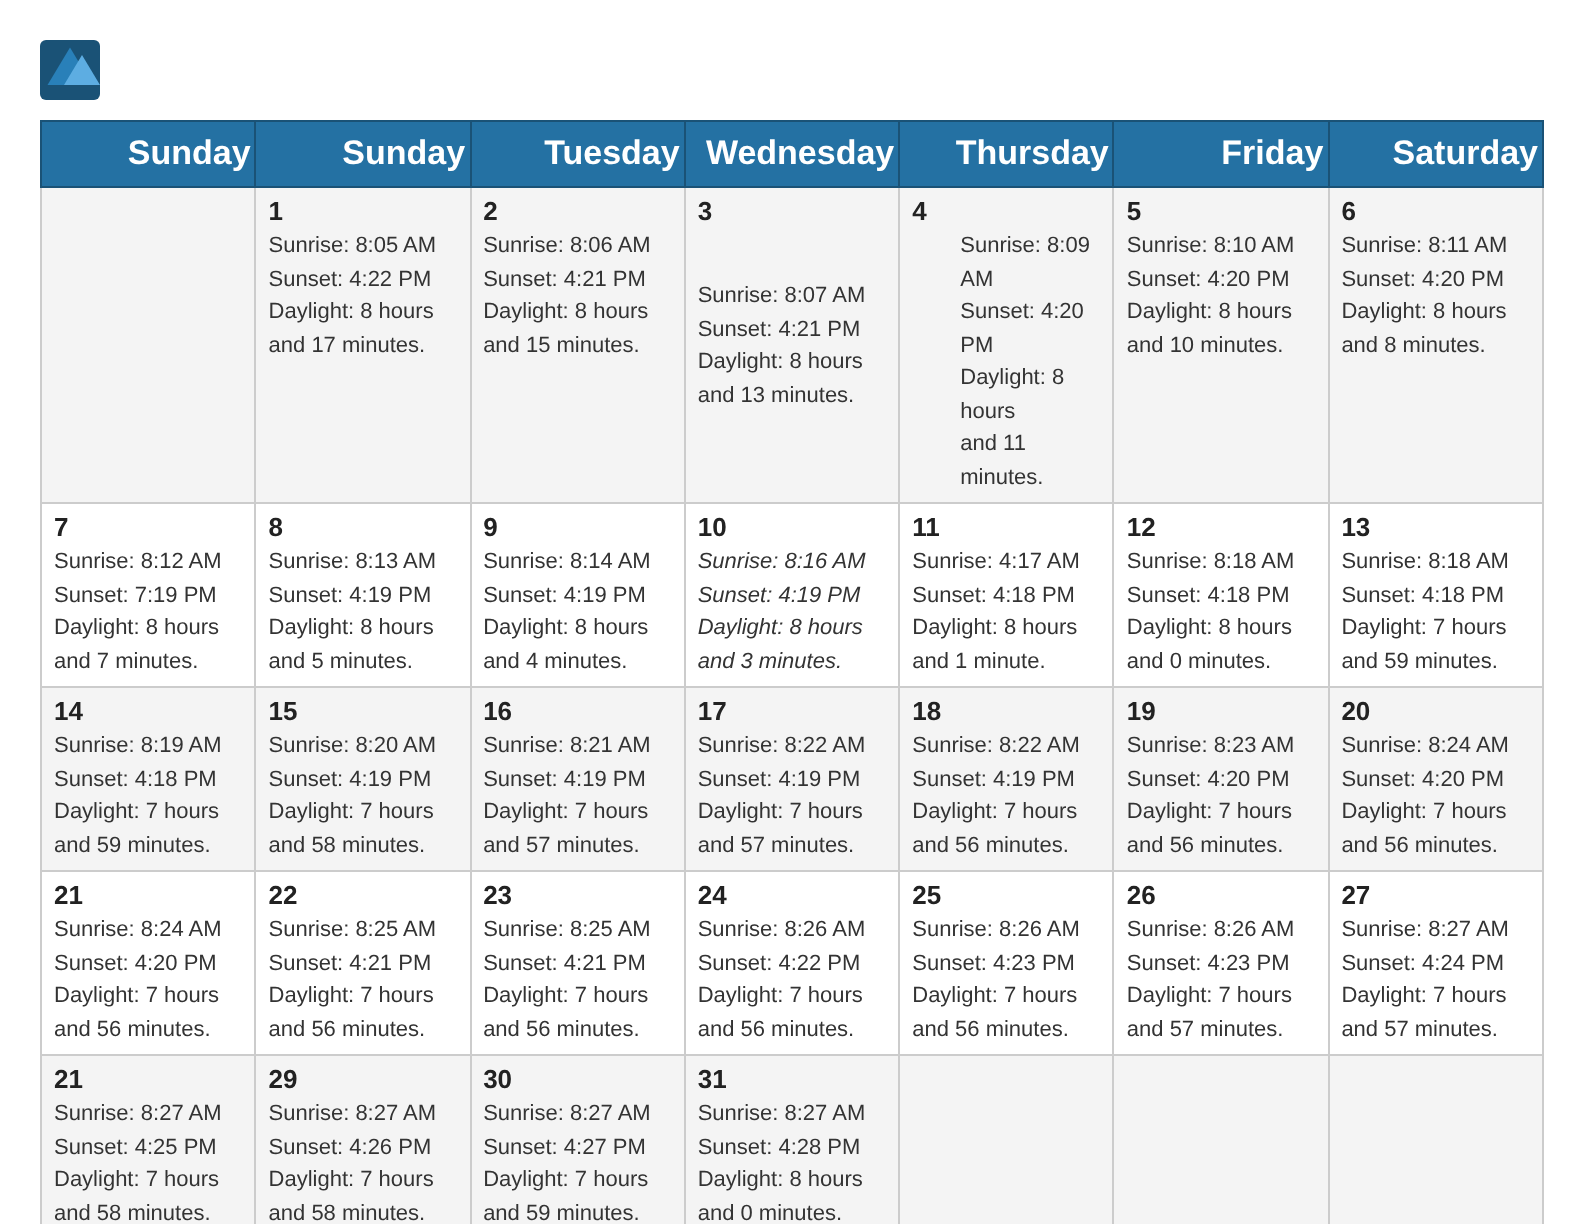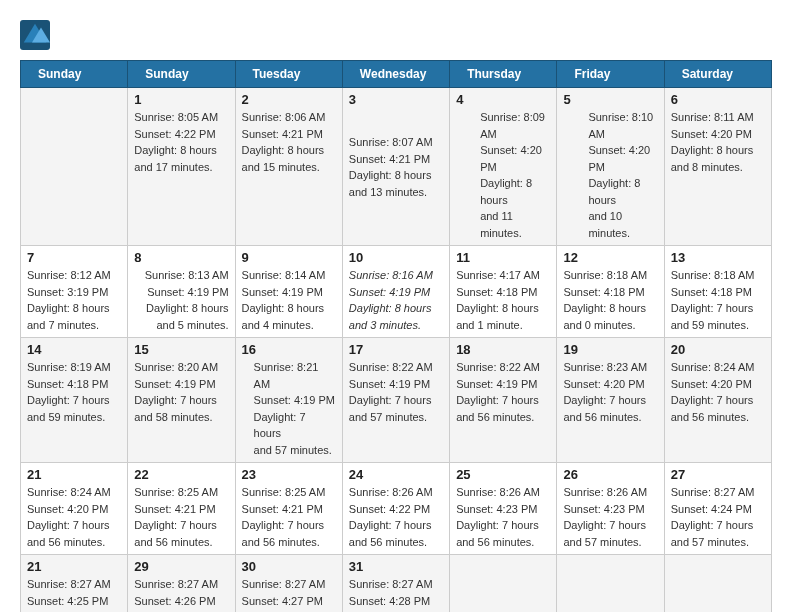--- a/index.html
+++ b/index.html
@@ -46,23 +46,23 @@
       color: #444;
     }
     table {
       width: 100%;
       border-collapse: collapse;
       table-layout: fixed;
     }
     thead tr th {
       background-color: #2471a3;
       color: #fff;
-      text-align: left;
-      padding: 6px 17px;
-      font-size: 12px;
+      text-align: right;
+      padding: 6px 2px;
+      font-size: 17px;
       font-weight: bold;
       border: 1px solid #1a5276;
     }
     tbody tr td {
       vertical-align: top;
       border: 1px solid #ccc;
       padding: 4px 6px;
       font-size: 11px;
       color: #333;
       min-height: 80px;
@@ -143,44 +143,44 @@
         </td>
         <td>
           <span class="day-num">4</span>
           <div class="day-info" style="white-space: pre-line; margin-left: 24px;">Sunrise: 8:09 AM
 Sunset: 4:20 PM
 Daylight: 8 hours
 and 11 minutes.</div>
         </td>
         <td>
           <span class="day-num">5</span>
-          <div class="day-info" style="white-space: pre-line; margin-left: 25px;">Sunrise: 8:10 AM
+          <div class="day-info" style="white-space: pre-line;">Sunrise: 8:10 AM
 Sunset: 4:20 PM
 Daylight: 8 hours
 and 10 minutes.</div>
         </td>
         <td>
           <span class="day-num">6</span>
           <div class="day-info" style="white-space: pre-line;">Sunrise: 8:11 AM
 Sunset: 4:20 PM
 Daylight: 8 hours
 and 8 minutes.</div>
         </td>
       </tr>
       <tr>
         <td>
           <span class="day-num">7</span>
           <div class="day-info" style="white-space: pre-line;">Sunrise: 8:12 AM
-Sunset: 3:19 PM
+Sunset: 7:19 PM
 Daylight: 8 hours
 and 7 minutes.</div>
         </td>
         <td>
           <span class="day-num">8</span>
-          <div class="day-info" style="white-space: pre-line; text-align: right;">Sunrise: 8:13 AM
+          <div class="day-info" style="white-space: pre-line;">Sunrise: 8:13 AM
 Sunset: 4:19 PM
 Daylight: 8 hours
 and 5 minutes.</div>
         </td>
         <td>
           <span class="day-num">9</span>
           <div class="day-info" style="white-space: pre-line;">Sunrise: 8:14 AM
 Sunset: 4:19 PM
 Daylight: 8 hours
 and 4 minutes.</div>
@@ -224,21 +224,21 @@
         </td>
         <td>
           <span class="day-num">15</span>
           <div class="day-info" style="white-space: pre-line;">Sunrise: 8:20 AM
 Sunset: 4:19 PM
 Daylight: 7 hours
 and 58 minutes.</div>
         </td>
         <td>
           <span class="day-num">16</span>
-          <div class="day-info" style="white-space: pre-line; margin-left: 12px;">Sunrise: 8:21 AM
+          <div class="day-info" style="white-space: pre-line;">Sunrise: 8:21 AM
 Sunset: 4:19 PM
 Daylight: 7 hours
 and 57 minutes.</div>
         </td>
         <td>
           <span class="day-num">17</span>
           <div class="day-info" style="white-space: pre-line;">Sunrise: 8:22 AM
 Sunset: 4:19 PM
 Daylight: 7 hours
 and 57 minutes.</div>

